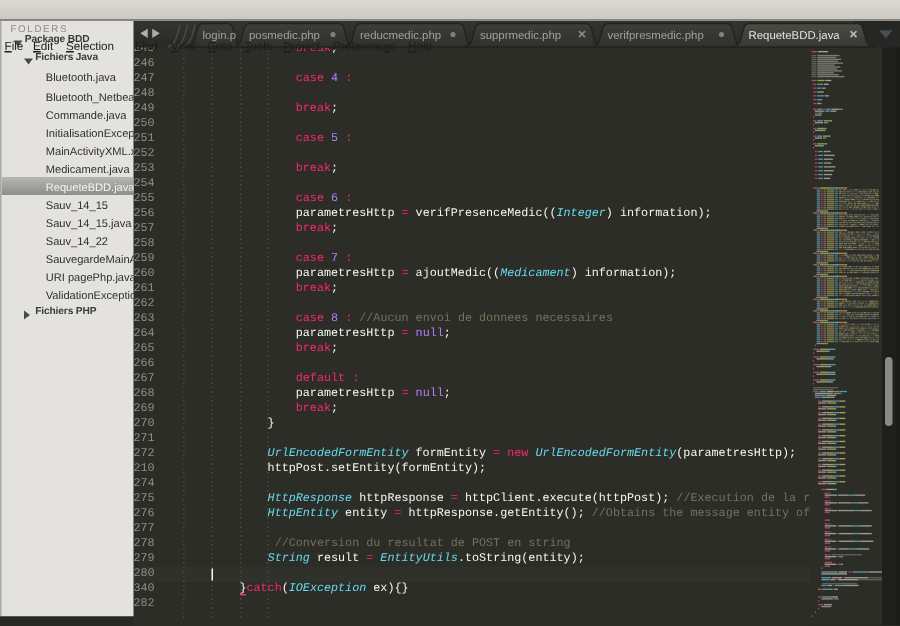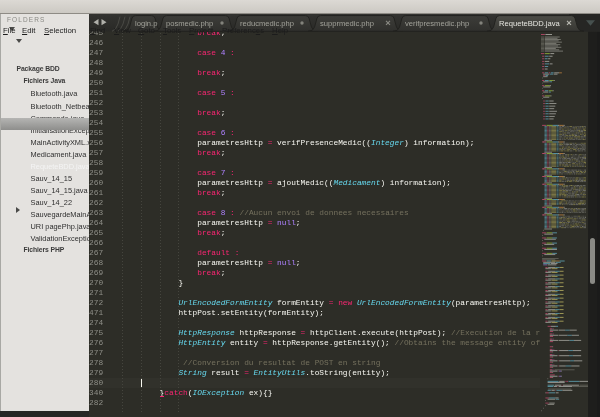--- a/index.html
+++ b/index.html
@@ -5,21 +5,21 @@
   #app{position:relative;width:600px;height:417px;overflow:hidden;
        font-family:"Liberation Sans",sans-serif;}
   #menubar{position:absolute;left:0;top:0;width:600px;height:13px;
     background:linear-gradient(#dcd9d4,#ccc9c3);border-bottom:1px solid #8e8b85;}
   .mi{position:absolute;top:1.5px;font-size:7.8px;color:#1c1c1c;margin-top:24px;}
   .mi u{text-decoration-thickness:0.5px;text-underline-offset:1px;}
   #side{position:absolute;left:0;top:14px;width:89px;height:397px;
     background:#e4e2df;overflow:hidden;border-left:1px solid #a8a8a4;box-sizing:border-box;}
   #sidehead{position:absolute;left:6px;top:2px;font-size:6.5px;letter-spacing:1.1px;
     color:#8a8a85;}
-  .srow-t{position:absolute;font-size:7.4px;color:#2e2e2e;white-space:nowrap;margin-top:42px;}
+  .srow-t{position:absolute;font-size:7.4px;color:#2e2e2e;white-space:nowrap;}
   .bold{font-weight:bold;color:#3a3a3a;font-size:6.8px;letter-spacing:-0.1px;}
   .srow{position:absolute;left:0;width:89px;height:12px;}
   .sel{background:linear-gradient(#b5b5b3,#8e8e8c);}
   .tri-d{position:absolute;width:0;height:0;border-left:3.2px solid transparent;
     border-right:3.2px solid transparent;border-top:4.2px solid #4a4a48;}
   .tri-r{position:absolute;width:0;height:0;border-top:3.2px solid transparent;
     border-bottom:3.2px solid transparent;border-left:4.2px solid #4a4a48;}
   #editor{position:absolute;left:89px;top:14px;width:511px;height:403px;
     background:#2d2d27;overflow:hidden;}
   .gn,.cl{position:absolute;font-family:"Liberation Mono",monospace;
@@ -67,21 +67,21 @@
       <div class="gn" style="top:194.0px">263</div>
       <div class="gn" style="top:204.0px">264</div>
       <div class="gn" style="top:214.0px">265</div>
       <div class="gn" style="top:224.0px">266</div>
       <div class="gn" style="top:234.0px">267</div>
       <div class="gn" style="top:244.0px">268</div>
       <div class="gn" style="top:254.0px">269</div>
       <div class="gn" style="top:264.0px">270</div>
       <div class="gn" style="top:274.0px">271</div>
       <div class="gn" style="top:284.0px">272</div>
-      <div class="gn" style="top:294.0px">471</div>
+      <div class="gn" style="top:294.0px">210</div>
       <div class="gn" style="top:304.0px">274</div>
       <div class="gn" style="top:314.0px">275</div>
       <div class="gn" style="top:324.0px">276</div>
       <div class="gn" style="top:334.0px">277</div>
       <div class="gn" style="top:344.0px">278</div>
       <div class="gn" style="top:354.0px">279</div>
       <div class="gn" style="top:364.0px">280</div>
       <div class="gn" style="top:374.0px">340</div>
       <div class="gn" style="top:384.0px">282</div>
       <div class="gn" style="top:413px">283</div>

